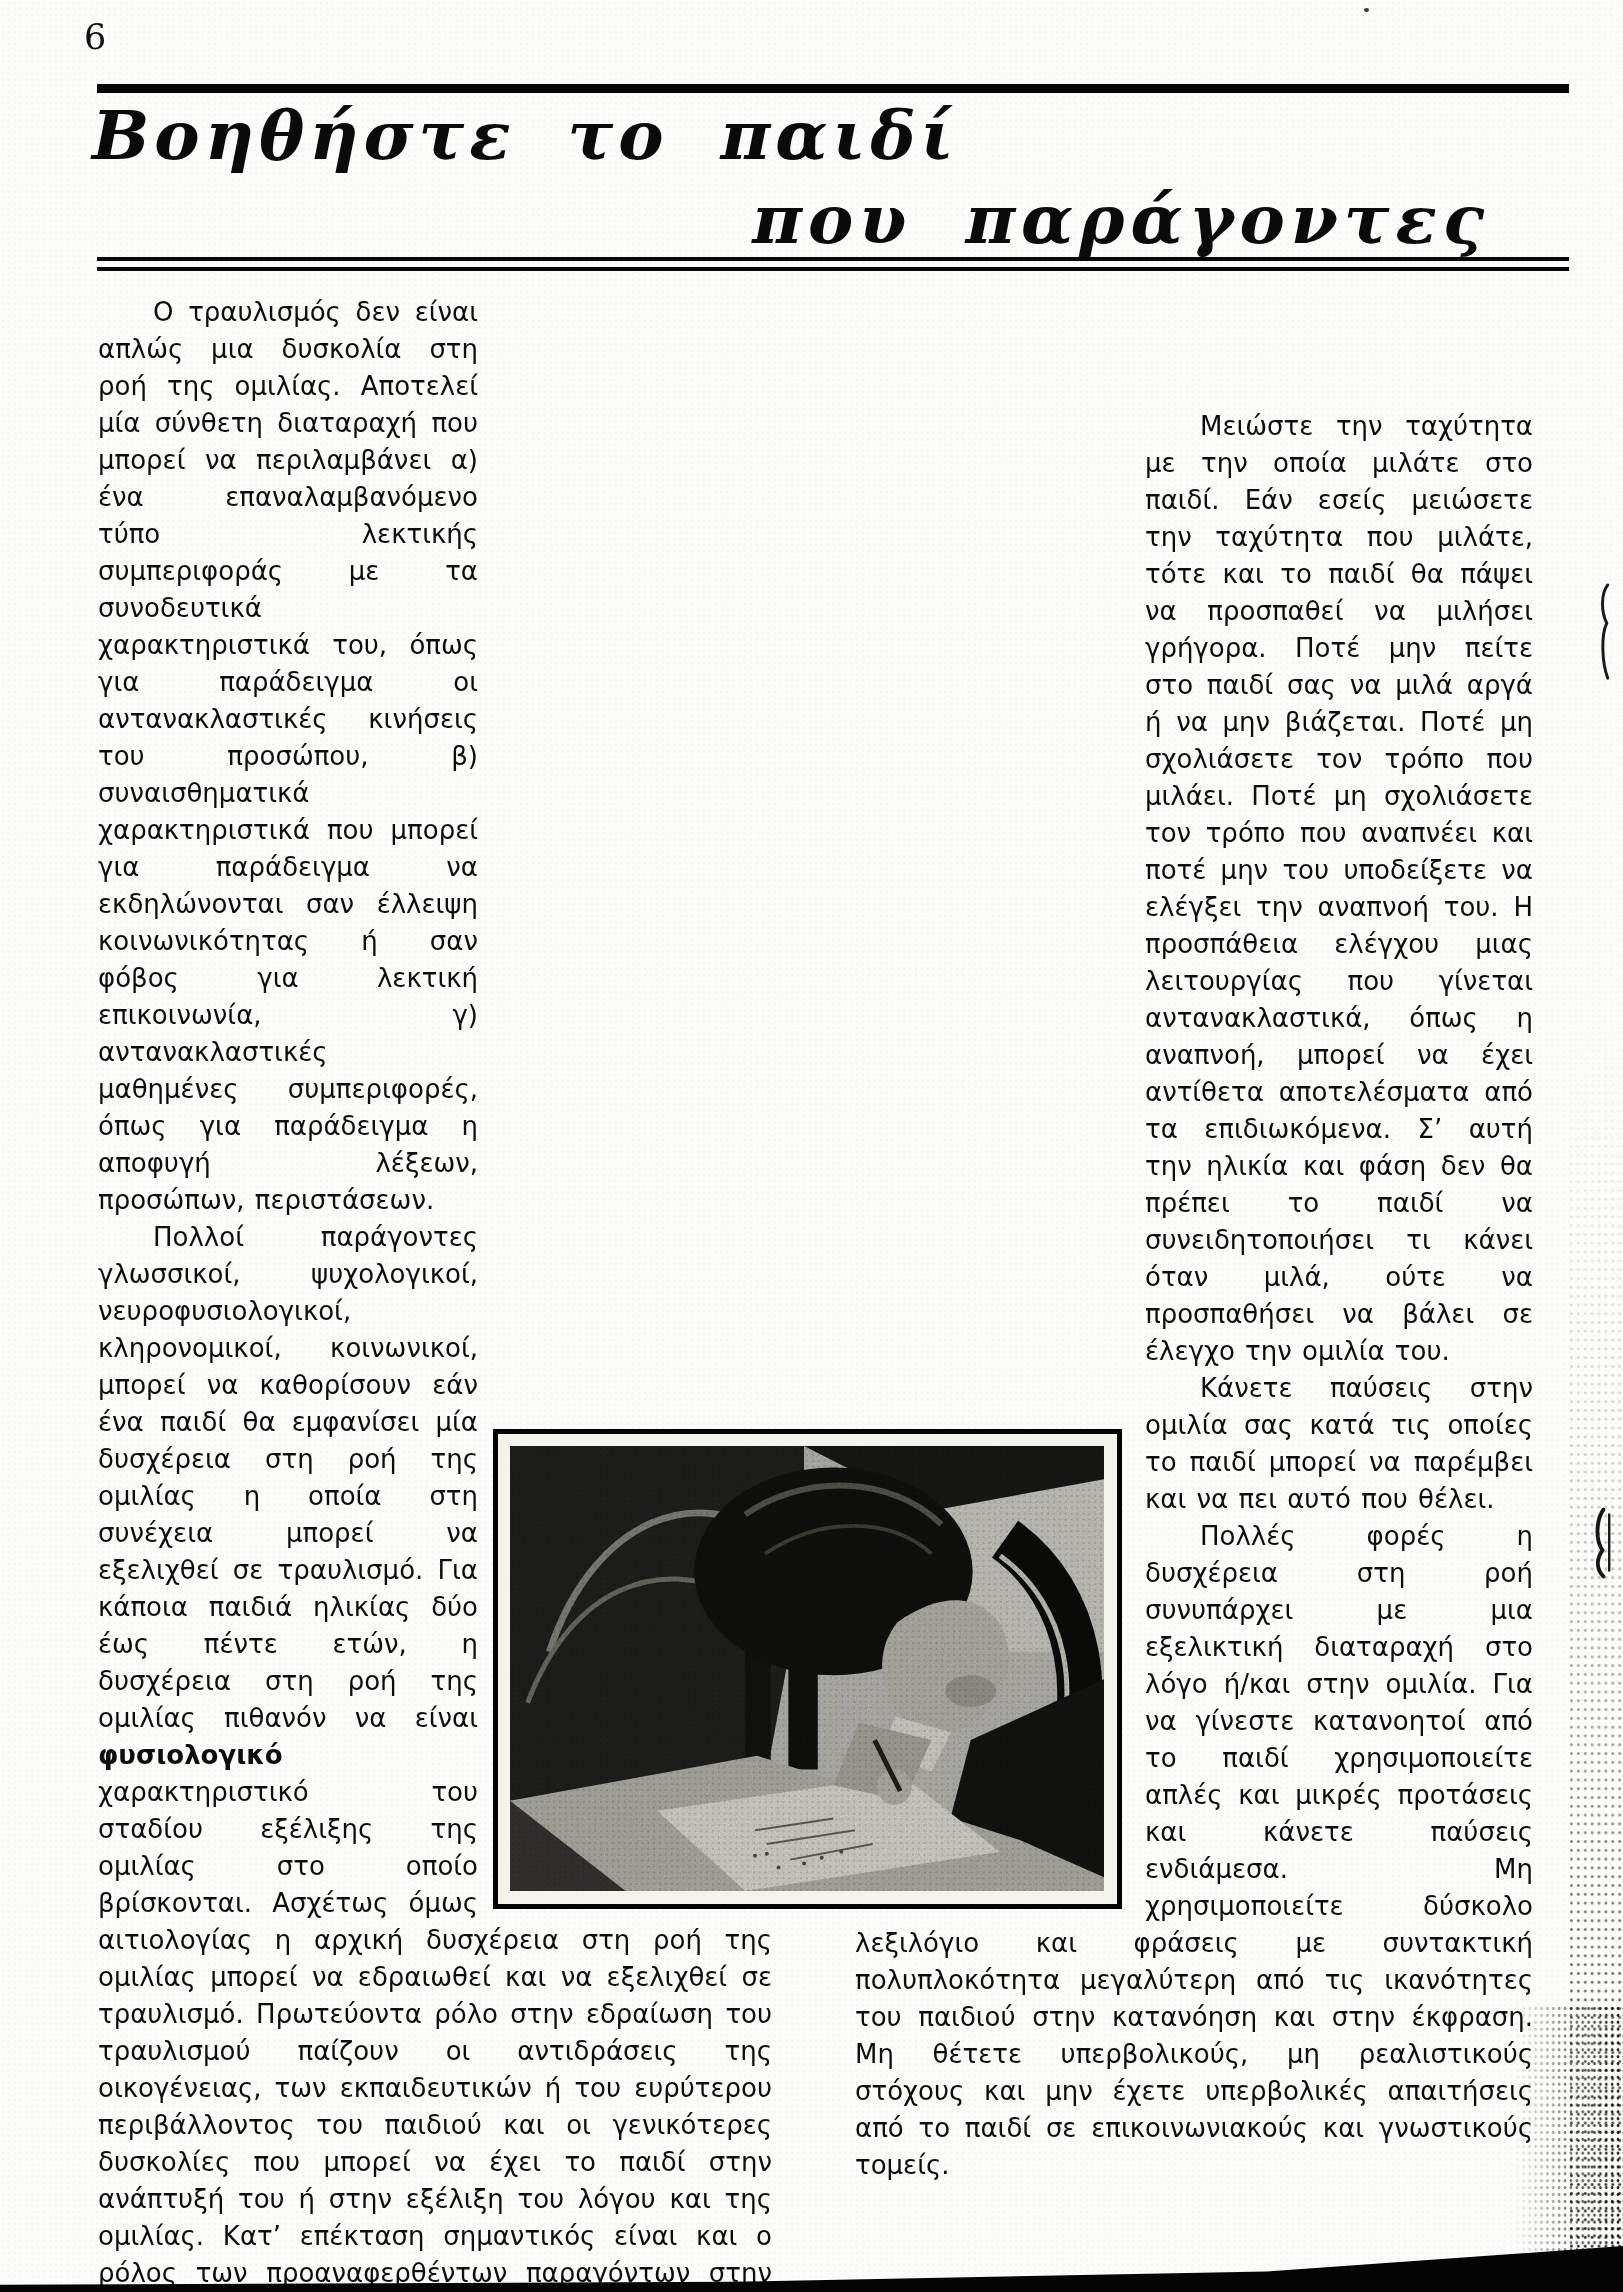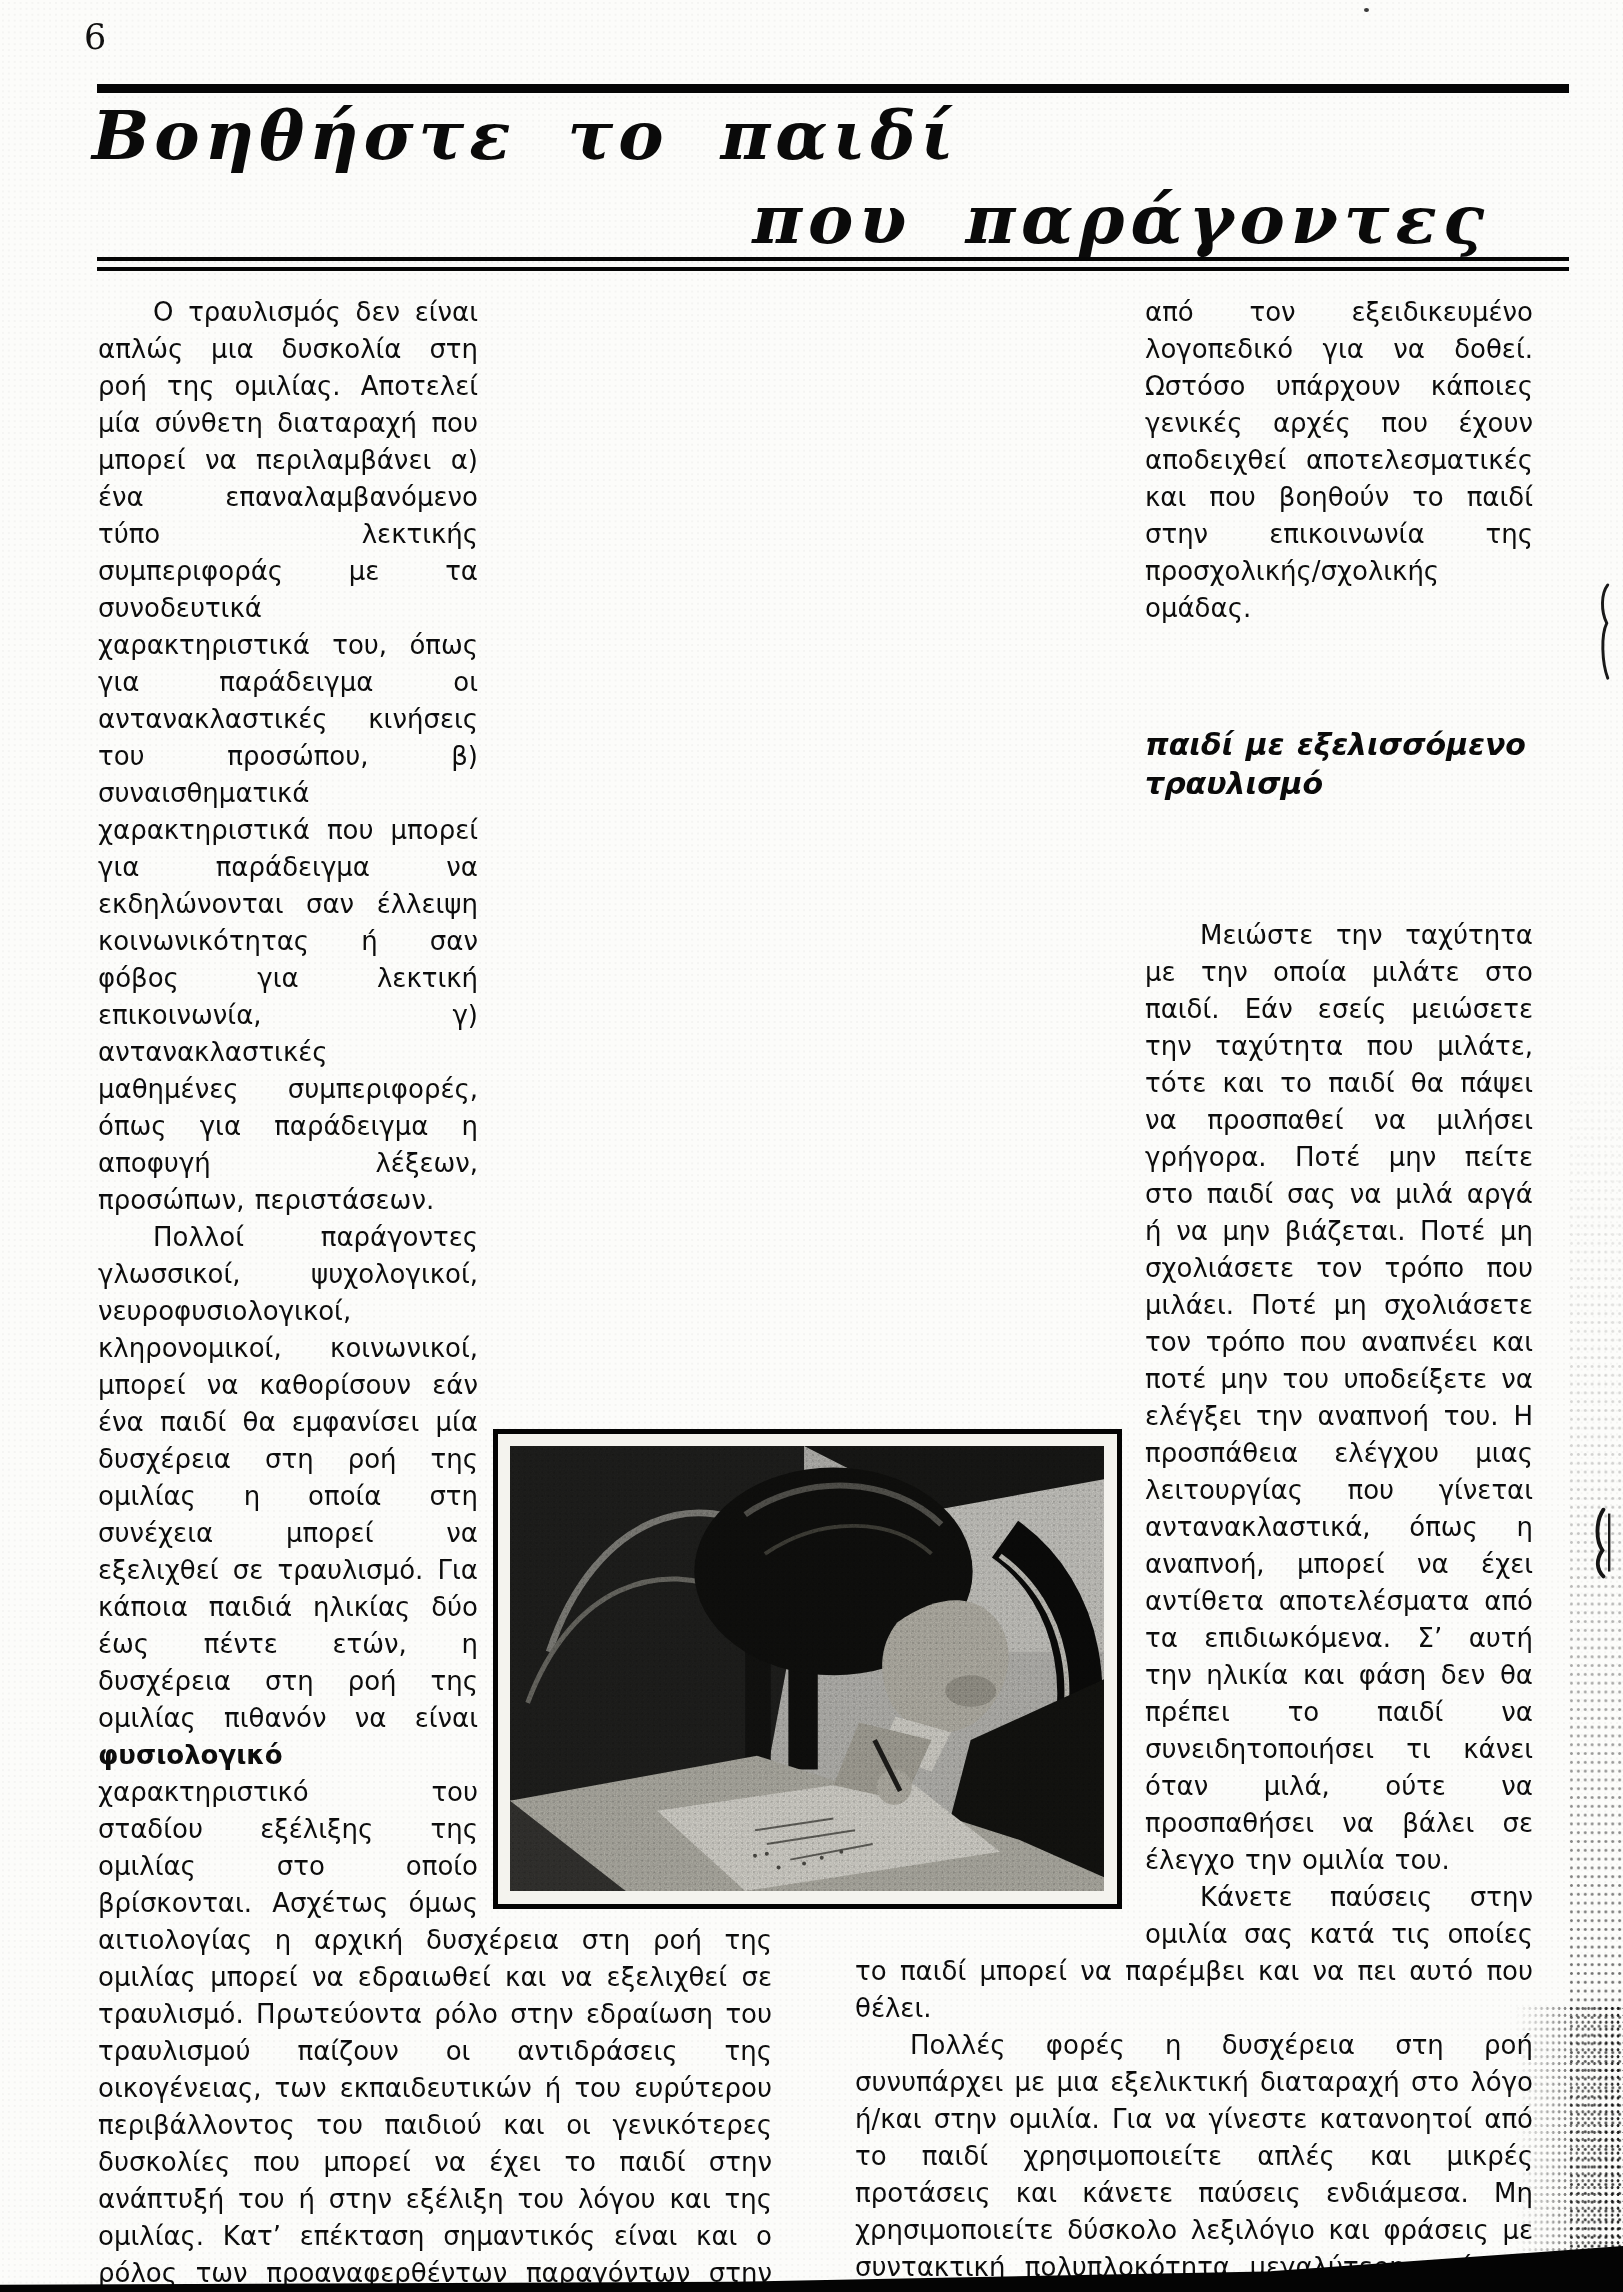--- a/index.html
+++ b/index.html
@@ -92,23 +92,21 @@
 
   <div class="col col-left">
     <div class="spacer-l"></div>
     <p><span>Ο τραυλισμός δεν είναι απλώς μια δυσκολία στη ροή της ομιλίας. Αποτελεί μία σύνθετη διαταραχή που μπορεί να περιλαμβάνει α) ένα επαναλαμβανόμενο τύπο λεκτικής συμπεριφοράς με τα συνοδευτικά χαρακτηριστικά του, όπως για παράδειγμα οι αντανακλαστικές κινήσεις του προσώπου, β) συναισθηματικά χαρακτηριστικά που μπορεί για παράδειγμα να εκδηλώνονται σαν έλλειψη κοινωνικότητας ή σαν φόβος για λεκτική επικοινωνία, γ) αντανακλαστικές μαθημένες συμπεριφορές, όπως για παράδειγμα η αποφυγή λέξεων, προσώπων, περιστάσεων.</span></p>
     <p><span>Πολλοί παράγοντες γλωσσικοί, ψυχολογικοί, νευροφυσιολογικοί, κληρονομικοί, κοινωνικοί, μπορεί να καθορίσουν εάν ένα παιδί θα εμφανίσει μία δυσχέρεια στη ροή της ομιλίας η οποία στη συνέχεια μπορεί να εξελιχθεί σε τραυλισμό. Για κάποια παιδιά ηλικίας δύο έως πέντε ετών, η δυσχέρεια στη ροή της ομιλίας πιθανόν να είναι </span><span class="b">φυσιολογικό</span><span> χαρακτηριστικό του σταδίου εξέλιξης της ομιλίας στο οποίο βρίσκονται. Ασχέτως όμως αιτιολογίας η αρχική δυσχέρεια στη ροή της ομιλίας μπορεί να εδραιωθεί και να εξελιχθεί σε τραυλισμό. Πρωτεύοντα ρόλο στην εδραίωση του τραυλισμού παίζουν οι αντιδράσεις της οικογένειας, των εκπαιδευτικών ή του ευρύτερου περιβάλλοντος του παιδιού και οι γενικότερες δυσκολίες που μπορεί να έχει το παιδί στην ανάπτυξή του ή στην εξέλιξη του λόγου και της ομιλίας. Κατ’ επέκταση σημαντικός είναι και ο ρόλος των προαναφερθέντων παραγόντων στην πρόληψη μιας αρνητικής εξέλιξης στην ομιλία του παιδιού.</span></p>
 
   </div>
 
   <div class="col col-right">
     <div class="spacer-r"></div>
-    <p class="cont"><span>από τον εξειδικευμένο λογοπεδικό για να δοθεί. Ωστόσο υπάρχουν κάποιες γενικές αρχές που έχουν αποδειχθεί αποτελεσματικές και που βοηθούν το παιδί στην επικοινωνία της προσχολικής/σχολικής ομάδας.</span></p>
     <div class="subhead">
-      <div>παιδί με εξελισσόμενο τραυλισμό</div>
     </div>
     <p><span>Μειώστε την ταχύτητα με την οποία μιλάτε στο παιδί. Εάν εσείς μειώσετε την ταχύτητα που μιλάτε, τότε και το παιδί θα πάψει να προσπαθεί να μιλήσει γρήγορα. Ποτέ μην πείτε στο παιδί σας να μιλά αργά ή να μην βιάζεται. Ποτέ μη σχολιάσετε τον τρόπο που μιλάει. Ποτέ μη σχολιάσετε τον τρόπο που αναπνέει και ποτέ μην του υποδείξετε να ελέγξει την αναπνοή του. Η προσπάθεια ελέγχου μιας λειτουργίας που γίνεται αντανακλαστικά, όπως η αναπνοή, μπορεί να έχει αντίθετα αποτελέσματα από τα επιδιωκόμενα. Σ’ αυτή την ηλικία και φάση δεν θα πρέπει το παιδί να συνειδητοποιήσει τι κάνει όταν μιλά, ούτε να προσπαθήσει να βάλει σε έλεγχο την ομιλία του.</span></p>
     <p><span>Κάνετε παύσεις στην ομιλία σας κατά τις οποίες το παιδί μπορεί να παρέμβει και να πει αυτό που θέλει.</span></p>
     <p><span>Πολλές φορές η δυσχέρεια στη ροή συνυπάρχει με μια εξελικτική διαταραχή στο λόγο ή/και στην ομιλία. Για να γίνεστε κατανοητοί από το παιδί χρησιμοποιείτε απλές και μικρές προτάσεις και κάνετε παύσεις ενδιάμεσα. Μη χρησιμοποιείτε δύσκολο λεξιλόγιο και φράσεις με συντακτική πολυπλοκότητα μεγαλύτερη από τις ικανότητες του παιδιού στην κατανόηση και στην έκφραση. Μη θέτετε υπερβολικούς, μη ρεαλιστικούς στόχους και μην έχετε υπερβολικές απαιτήσεις από το παιδί σε επικοινωνιακούς και γνωστικούς τομείς.</span></p>
   </div>
 
   <figure class="photo-frame" style="margin:0">
     <svg viewBox="0 0 606 454" aria-hidden="true">
       <defs>
         <pattern id="ht" width="6" height="6" patternUnits="userSpaceOnUse">

